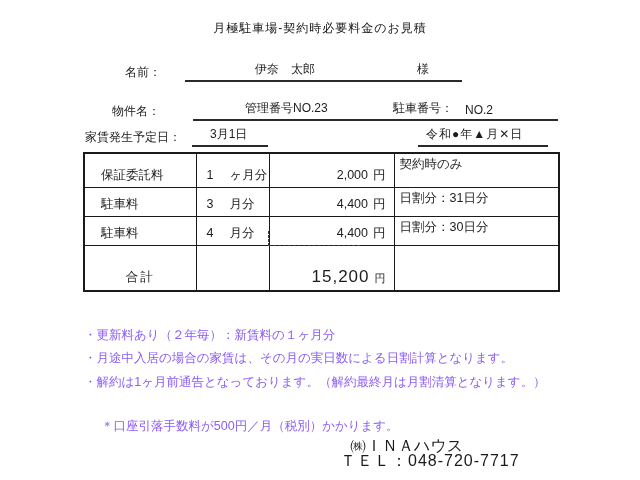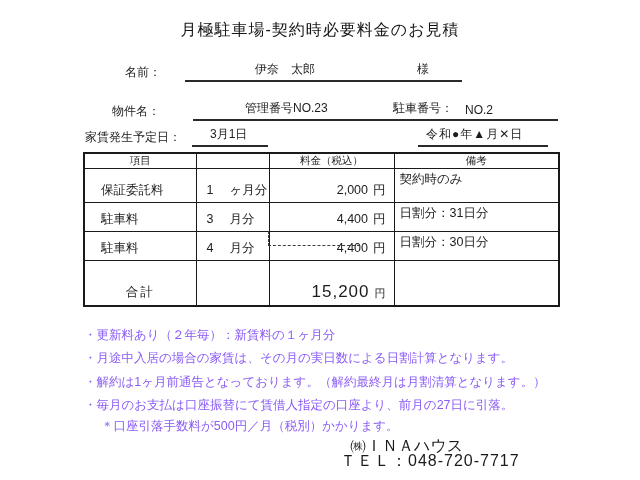--- a/index.html
+++ b/index.html
@@ -2,21 +2,21 @@
 <html><head>
 <meta charset="utf-8">
 <style>
   html,body{margin:0;padding:0;background:#fff;}
   #page{
     position:relative;width:640px;height:480px;background:#ffffff;overflow:hidden;
     font-family:"Liberation Sans","DejaVu Sans",sans-serif;color:#1c1c1c;
   }
   .abs{position:absolute;}
   
-  #doc-title{left:0;top:20px;width:640px;text-align:center;font-size:16px;letter-spacing:1px;color:#141414;}
+  #doc-title{left:0;top:20px;width:640px;text-align:center;font-size:12px;letter-spacing:1px;color:#141414;}
   
   .flabel{font-size:12px;white-space:nowrap;color:#1c1c1c;}
   
   .ufield{border-bottom:2px solid #2a2a2a;height:18px;font-size:12px;}
   .ufield span{position:absolute;bottom:2px;white-space:nowrap;}
   
   #fee-table{position:absolute;left:83px;top:152px;border-collapse:collapse;table-layout:fixed;}
   #fee-table td,#fee-table th{border:1px solid #1a1a1a;font-weight:normal;overflow:hidden;white-space:nowrap;}
   #fee-table{border:2px solid #1a1a1a;}
   #fee-table th{font-size:10.5px;text-align:center;height:13px;padding:0;}
@@ -74,26 +74,20 @@
   </div>
 
   <table id="fee-table">
     <colgroup>
       <col class="col-item">
         <col class="col-qty">
         <col class="col-fee">
         <col class="col-rem">
     </colgroup>
     <tbody>
-        <tr>
-      <th>項目</th>
-      <th></th>
-      <th>料金（税込）</th>
-      <th>備考</th>
-    </tr>
     <tr class="r1">
       <td class="item-cell">保証委託料</td>
       <td class="qty-cell"><span>1</span><span class="unit">ヶ月分</span></td>
       <td class="fee-cell"><span class="amt">2,000</span><span class="cur">円</span></td>
       <td class="rem-cell">契約時のみ</td>
     </tr>
     <tr class="r2">
       <td class="item-cell">駐車料</td>
       <td class="qty-cell"><span>3</span><span class="unit">月分</span></td>
       <td class="fee-cell"><span class="amt">4,400</span><span class="cur">円</span></td>
@@ -113,19 +107,18 @@
     </tr>
   </tbody>
     </table>
 
   <div class="abs dash-v" style="left:268px;top:231px;height:15px;"></div>
   <div class="abs dash-h" style="left:268px;top:245px;width:92px;"></div>
 
   <div class="abs note-line" style="left:84px;top:327px;">・更新料あり（２年毎）：新賃料の１ヶ月分</div>
   <div class="abs note-line" style="left:84px;top:350px;">・月途中入居の場合の家賃は、その月の実日数による日割計算となります。</div>
   <div class="abs note-line" style="left:84px;top:374px;">・解約は1ヶ月前通告となっております。（解約最終月は月割清算となります。）</div>
-  <div class="abs note-line" style="left:84px;top:397px;">・毎月のお支払は口座振替にて賃借人指定の口座より、前月の27日に引落。</div>
   <div class="abs note-line" style="left:101px;top:418px;">＊口座引落手数料が500円／月（税別）かかります。</div>
 
   <div class="abs footer-line" style="left:350px;top:436px;width:160px;">㈱ＩＮＡハウス</div>
   <div class="abs footer-line" style="left:340px;top:451px;width:180px;letter-spacing:1px;">ＴＥＬ：048-720-7717</div>
 
 </div>
 
 </body></html>

